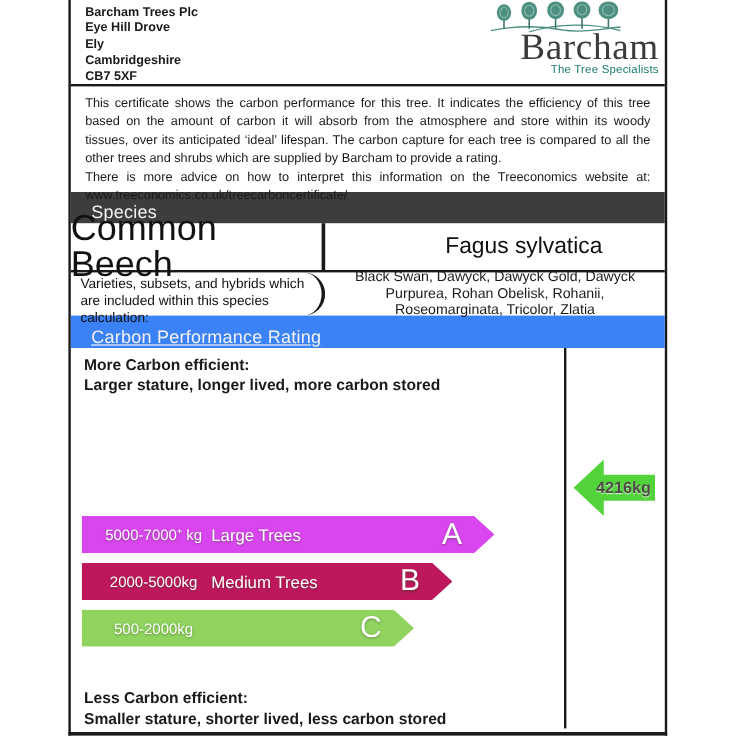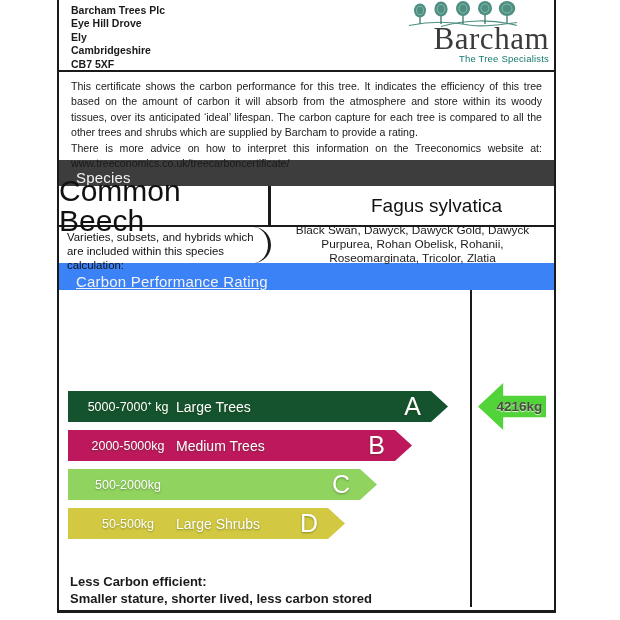--- a/index.html
+++ b/index.html
@@ -131,22 +131,26 @@
     <div class="sp-right cell-center varieties-list">Black Swan, Dawyck, Dawyck Gold, Dawyck Purpurea, Rohan Obelisk, Rohanii, Roseomarginata, Tricolor, Zlatia</div>
   </div>
 
   <div class="section-bar carbon" style="background: #3b82f6; text-decoration: underline;">
     <span>Carbon Performance Rating</span>
   </div>
 
   <div class="chart">
     <div class="chart-divider"></div>
 
+    <div class="eff-note eff-top">
+      <div>More Carbon efficient:</div>
+      <div>Larger stature, longer lived, more carbon stored</div>
+    </div>
 
-    <div class="band" style="background: #14532d; text-align: right;">
+    <div class="band" style="background: #d946ef; text-align: right;">
       <span class="range">5000-7000⁺ kg</span>
       <span class="cat">Large Trees</span>
       <span class="grade">A</span>
     </div>
     <div class="band" style="background: #be185d;">
       <span class="range">2000-5000kg</span>
       <span class="cat">Medium Trees</span>
       <span class="grade">B</span>
     </div>
     <div class="band" style="background: rgb(144, 211, 95);">

